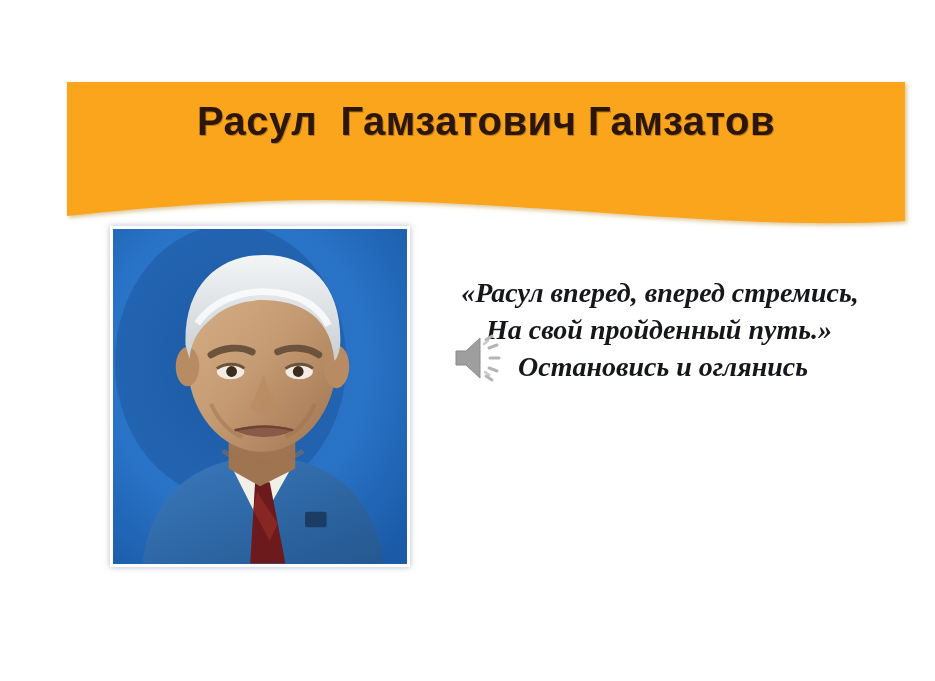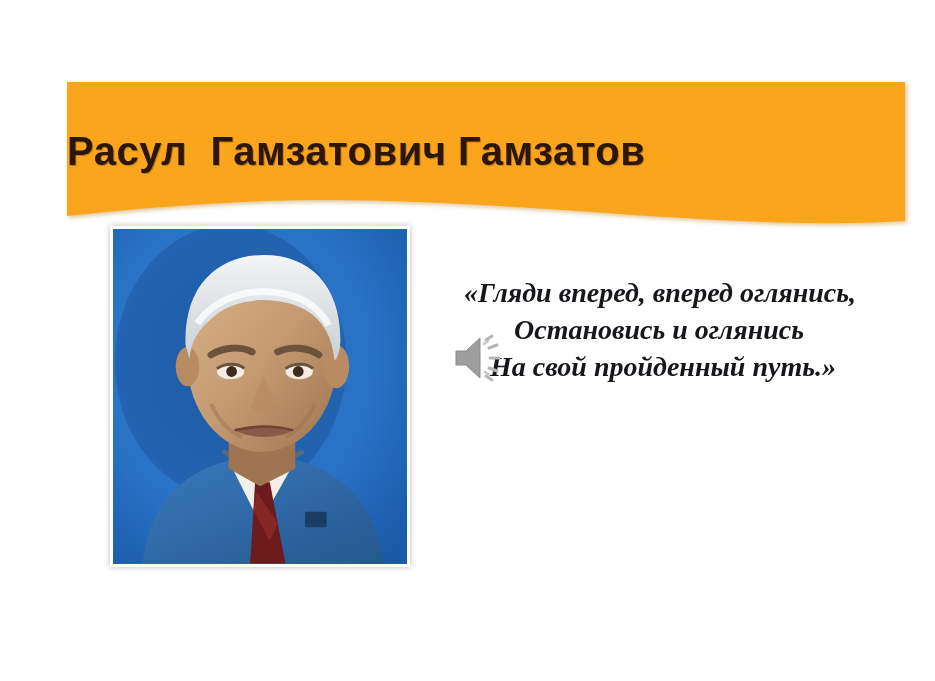--- a/index.html
+++ b/index.html
@@ -35,20 +35,21 @@
     height: 240px;
   }
 
   .banner-text {
     position: absolute;
     left: 67px;
     top: 82px;
     width: 838px;
     height: 120px;
     display: flex;
+    flex-direction: column;
     align-items: center;
     justify-content: flex-start;
     padding-top: 18px;
     box-sizing: border-box;
   }
 
   .title {
     font-family: "Liberation Sans", "DejaVu Sans", sans-serif;
     font-weight: bold;
     font-size: 40px;
@@ -202,23 +203,23 @@
         <path d="M124,205 C145,200 165,200 184,205" fill="none" stroke="#6d4334" stroke-width="2.5"></path>
 
         <path d="M100,178 C108,196 118,206 132,212" fill="none" stroke="#9c7350" stroke-width="4" opacity="0.5"></path>
         <path d="M206,178 C198,196 188,206 176,212" fill="none" stroke="#9c7350" stroke-width="4" opacity="0.5"></path>
         <path d="M112,226 C130,240 176,240 194,226" fill="none" stroke="#9c7350" stroke-width="5" opacity="0.45"></path>
       </svg>
     </div>
   </div>
 
   <div class="quote">
-    <span class="qline">«Гляди вперед, вперед оглянись,</span>
+    <span class="qline">«Расул вперед, вперед стремись,</span>
+    <span class="qline">На свой пройденный путь.»</span>
     <span class="qline">Остановись и оглянись</span>
-    <span class="qline">На свой пройденный путь.»</span>
   </div>
 
   <div class="audio-icon">
     <svg viewBox="0 0 58 56" xmlns="http://www.w3.org/2000/svg" aria-hidden="true">
       <path d="M4,21 L14,21 L28,8 L28,48 L14,35 L4,35 Z" fill="#9e9e9e" stroke="#8a8a8a" stroke-width="1"></path>
       <g stroke="#b5b5b5" stroke-width="3" stroke-linecap="round">
         <line x1="34" y1="10" x2="40" y2="6"></line>
         <line x1="37" y1="18" x2="45" y2="15"></line>
         <line x1="38" y1="28" x2="47" y2="28"></line>
         <line x1="37" y1="38" x2="45" y2="41"></line>

